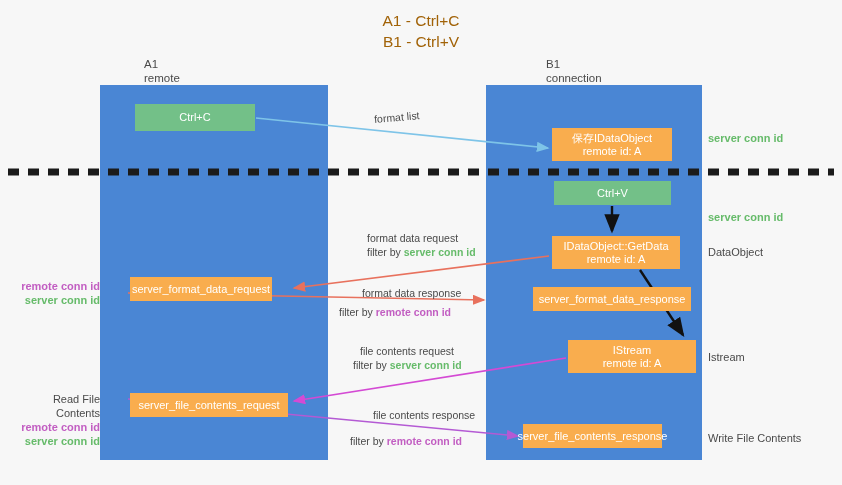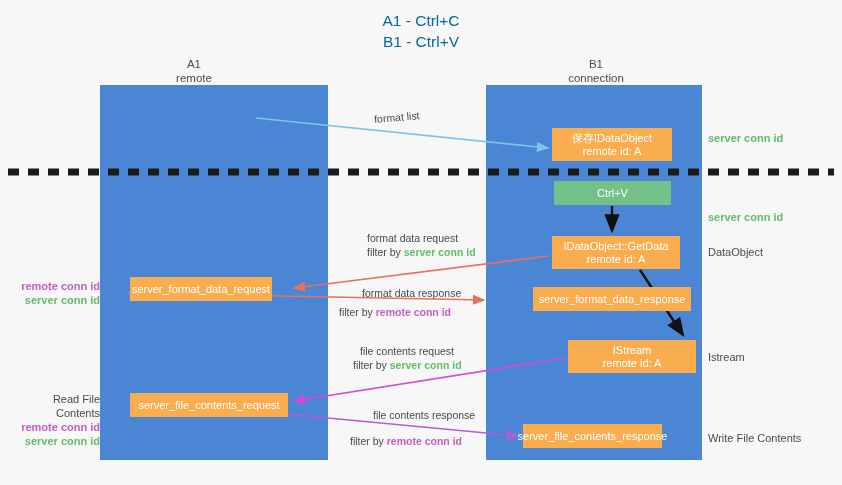--- a/index.html
+++ b/index.html
@@ -11,33 +11,33 @@
     overflow:hidden;
     color:#444;
   }
   #stage{position:absolute;left:0;top:0;width:842px;height:485px;}
 
   .abs{position:absolute;}
 
   
   #title{
     left:0;top:10px;width:842px;text-align:center;
-    font-size:15.5px;line-height:21px;color:#0369a1;
+    font-size:15.5px;line-height:21px;color:#a16207;
   }
 
   
   .lane{
     position:absolute;top:85px;height:375px;
     background:#4a86d4;
   }
   #lane-a{left:100px;width:228px;}
   #lane-b{left:486px;width:216px;}
 
   .lane-head{
-    position:absolute;text-align:center;font-size:11.5px;
+    position:absolute;font-size:11.5px;
     line-height:13.5px;color:#4a4a4a;
   }
   #head-a{left:144px;top:58px;width:100px;}
   #head-b{left:546px;top:58px;width:100px;}
 
   
   .box{
     position:absolute;display:flex;align-items:center;justify-content:center;
     flex-direction:column;color:#ffffff;font-size:11px;line-height:13px;
     text-align:center;box-sizing:border-box;padding:2px 4px;
@@ -137,20 +137,23 @@
 
     <path d="M549,256 L294,288" stroke="#e8715d" stroke-width="1.6" fill="none" marker-end="url(#ah-red)"></path>
 
     <path d="M128,293 L484,300" stroke="#e8715d" stroke-width="1.6" fill="none" marker-end="url(#ah-red)"></path>
 
     <path d="M566,358 L294,401" stroke="#d44ad4" stroke-width="1.6" fill="none" marker-end="url(#ah-mag)"></path>
 
     <path d="M128,399 L518,436" stroke="#b45ad4" stroke-width="1.6" fill="none" marker-end="url(#ah-pur)"></path>
   </svg>
 
+  <div class="box green" id="box-ctrlc">
+    <span>Ctrl+C</span>
+  </div>
 
   <div class="box orange" id="box-dataobj">
     <span>保存IDataObject</span>
     <span>remote id: A</span>
   </div>
 
   <div class="box green" id="box-ctrlv">
     <span>Ctrl+V</span>
   </div>
 

